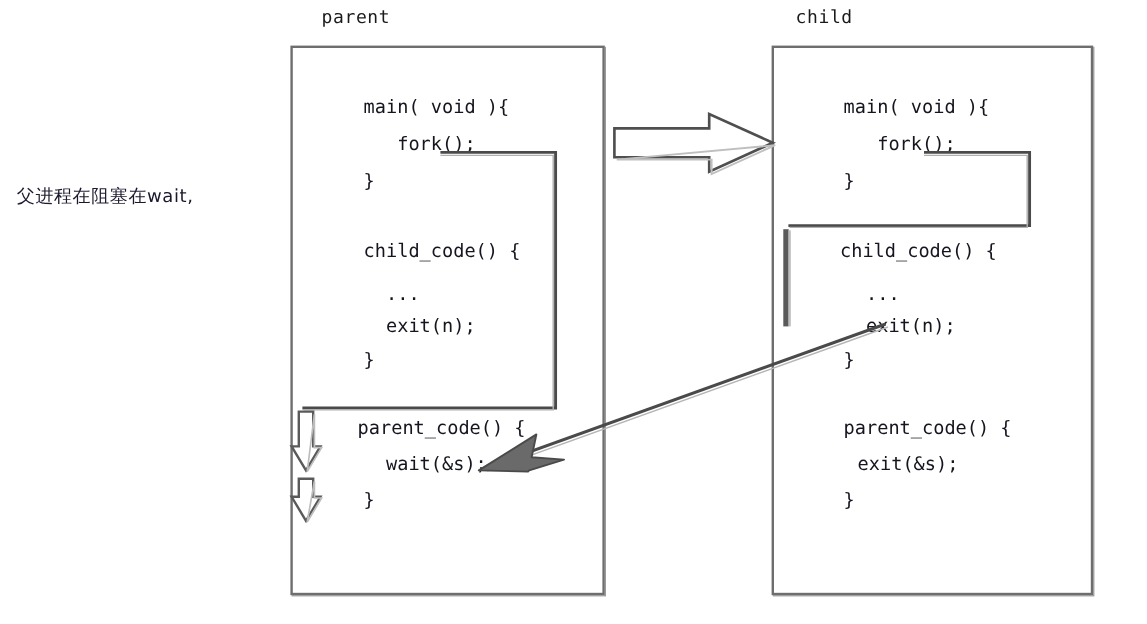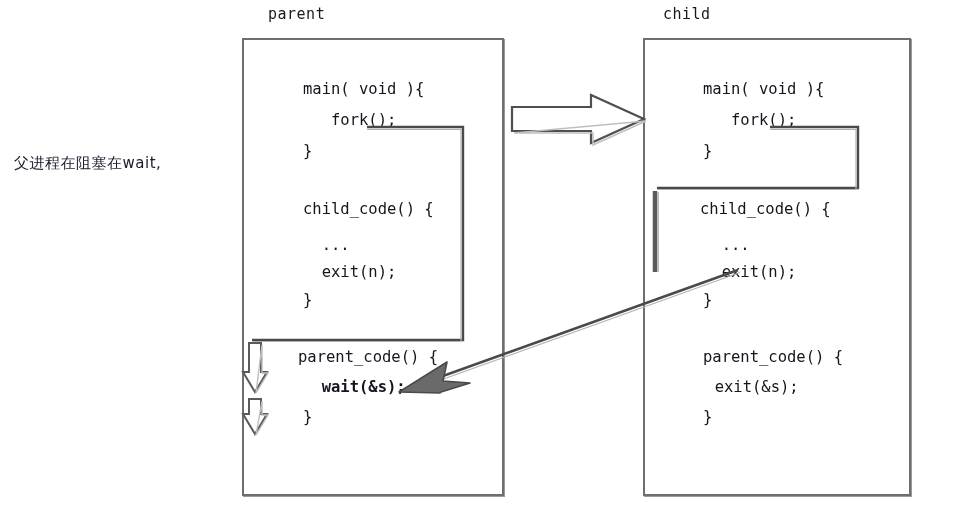--- a/index.html
+++ b/index.html
@@ -85,21 +85,21 @@
   <div class="proc-box" id="box-child"></div>
 
   <div class="code-line" style="left:263px; top:80px;">main( void ){</div>
   <div class="code-line" style="left:263px; top:111px;">   fork();</div>
   <div class="code-line" style="left:263px; top:142px;">}</div>
   <div class="code-line" style="left:263px; top:200px;">child_code() {</div>
   <div class="code-line" style="left:263px; top:236px;">  ...</div>
   <div class="code-line" style="left:263px; top:263px;">  exit(n);</div>
   <div class="code-line" style="left:263px; top:291px;">}</div>
   <div class="code-line" style="left:258px; top:348px;">parent_code() {</div>
-  <div class="code-line" style="left:263px; top:378px;font-weight:bold;">  wait(&amp;s);</div>
+  <div class="code-line" style="left:263px; top:378px;">  wait(&amp;s);</div>
   <div class="code-line" style="left:263px; top:408px;">}</div>
 
   <div class="code-line" style="left:663px; top:80px;">main( void ){</div>
   <div class="code-line" style="left:663px; top:111px;">   fork();</div>
   <div class="code-line" style="left:663px; top:142px;">}</div>
   <div class="code-line" style="left:660px; top:200px;">child_code() {</div>
   <div class="code-line" style="left:663px; top:236px;">  ...</div>
   <div class="code-line" style="left:663px; top:263px;">  exit(n);</div>
   <div class="code-line" style="left:663px; top:291px;">}</div>
   <div class="code-line" style="left:663px; top:348px;">parent_code() {</div>

